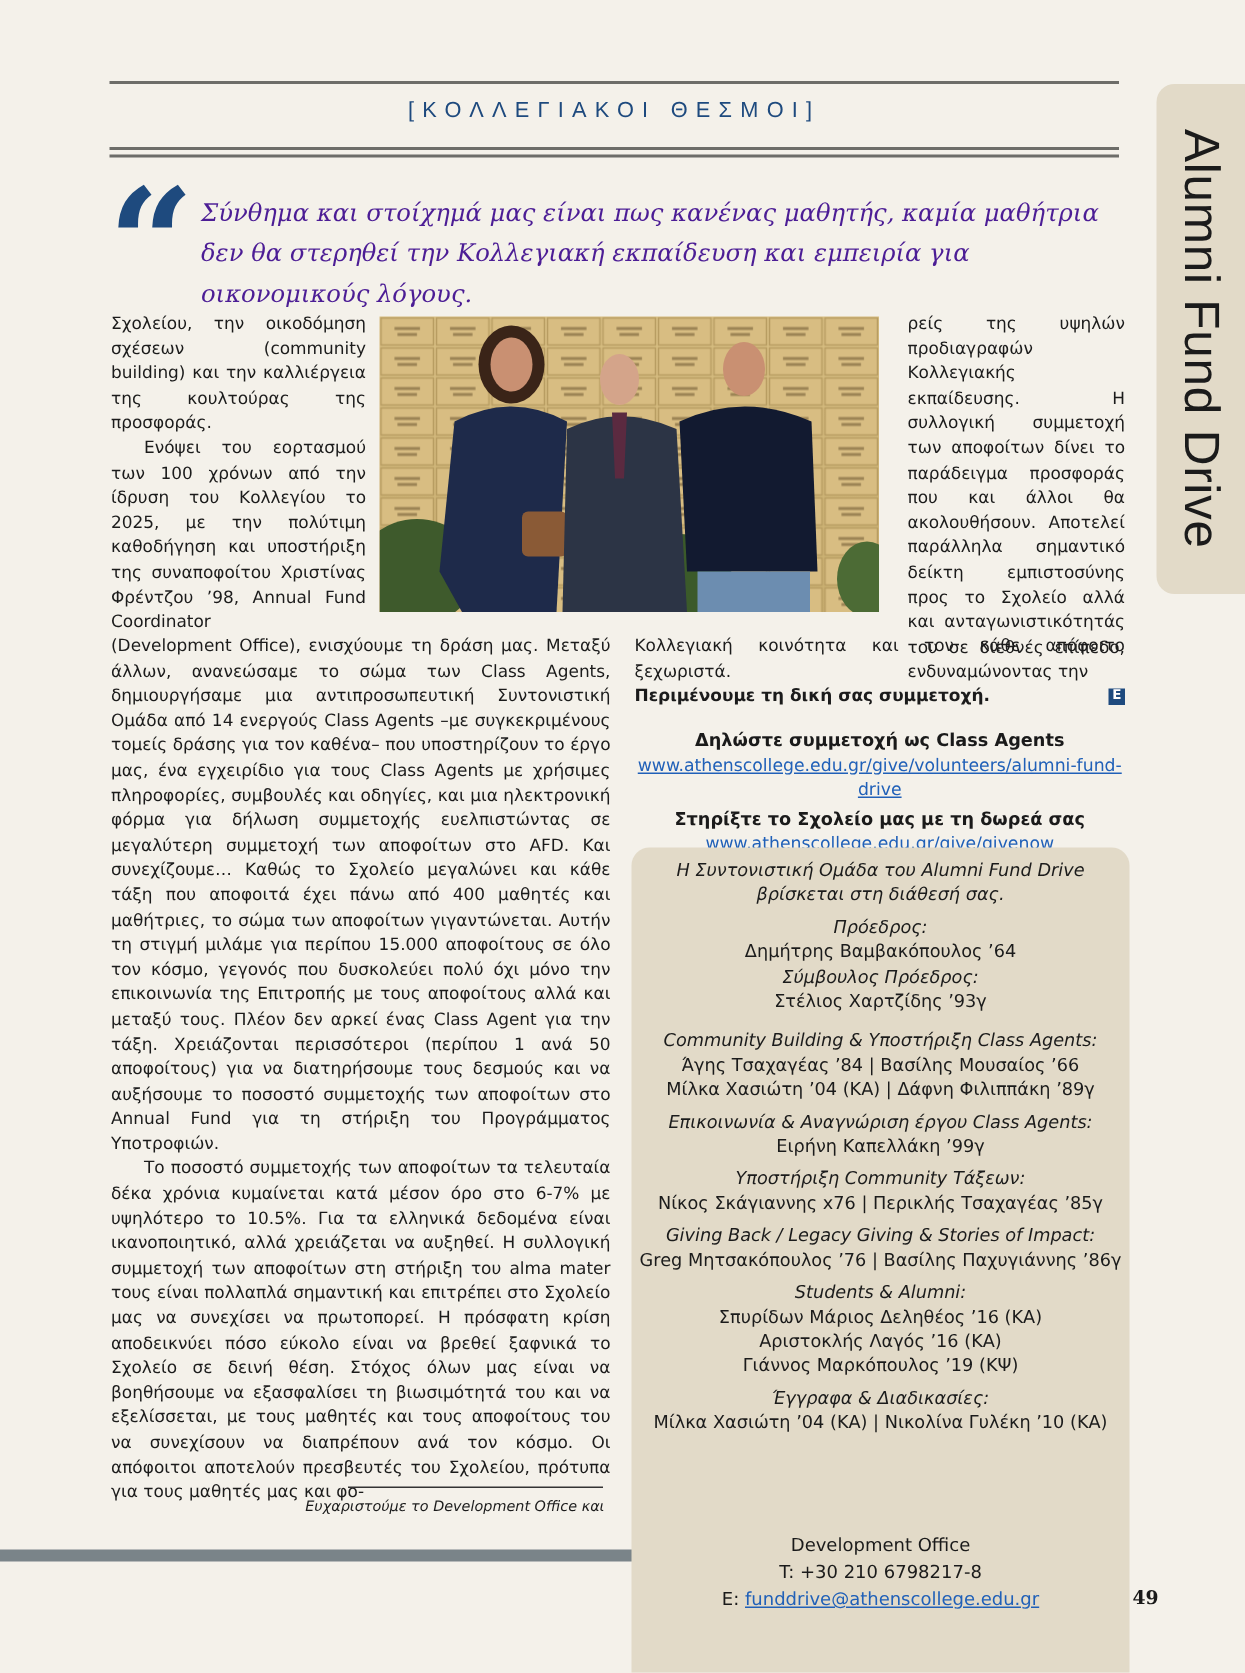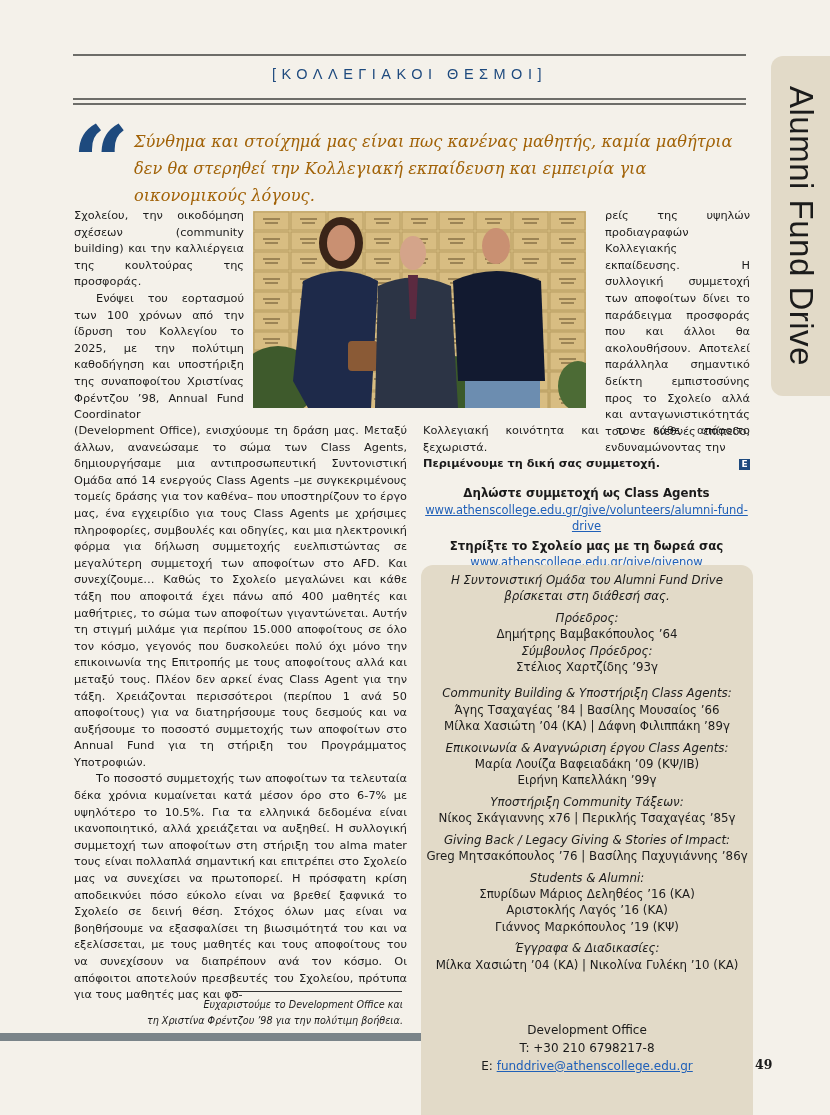--- a/index.html
+++ b/index.html
@@ -28,21 +28,21 @@
       writing-mode: vertical-rl; font-family: "Liberation Sans", sans-serif;
       font-size: 33px; color: #1b1b1b; letter-spacing: 0.5px;
     }
     .quote-mark {
       position: absolute; left: 72px; top: 112px; font-family: "DejaVu Serif", serif;
       font-size: 100px; font-weight: bold; color: #1e4a7e; line-height: 1;
     }
     .pullquote {
       position: absolute; left: 134px; top: 128px; width: 620px;
       font-family: "DejaVu Serif", serif; font-style: italic; font-size: 16.2px; line-height: 27px;
-      color: #a16207;
+      color: #4c1d95;
     }
     .photo {
       position: absolute; left: 253px; top: 211px; width: 333px; height: 197px; overflow: hidden;
       background: linear-gradient(#d9bf84, #c9ae70);
     }
     .col-text {
       font-family: "DejaVu Sans", sans-serif; font-size: 11.3px; line-height: 16.6px; color: #1b1b1b;
       text-align: justify; margin: 0;
     }
     .col-left-a { position: absolute; left: 74px; top: 208px; width: 170px; }
@@ -148,21 +148,20 @@
   <p class="col-text">Κολλεγιακή κοινότητα και τον κάθε απόφοιτο ξεχωριστά.</p>
   <p class="col-text" style="font-weight:bold;">
     <span>Περιμένουμε τη δική σας συμμετοχή.</span>
     <span class="end-mark">Ε</span>
   </p>
 </div>
 
 <div class="thanks-rule"></div>
 <div class="thanks">
   <div>Ευχαριστούμε το Development Office και</div>
-  <div>τη Χριστίνα Φρέντζου ’98 για την πολύτιμη βοήθεια.</div>
 </div>
 <div class="bottom-bar"></div>
 
 <div class="cta">
   <div class="head">Δηλώστε συμμετοχή ως Class Agents</div>
   <div><a>www.athenscollege.edu.gr/give/volunteers/alumni-fund-drive</a></div>
   <div class="head" style="margin-top:3px;">Στηρίξτε το Σχολείο μας με τη δωρεά σας</div>
   <div><a>www.athenscollege.edu.gr/give/givenow</a></div>
 </div>
 
@@ -175,21 +174,20 @@
   <div>Δημήτρης Βαμβακόπουλος ’64</div>
   <div class="it">Σύμβουλος Πρόεδρος:</div>
   <div>Στέλιος Χαρτζίδης ’93γ</div>
   <div class="gap"></div>
   <div class="gap"></div>
   <div class="it">Community Building &amp; Υποστήριξη Class Agents:</div>
   <div>Άγης Τσαχαγέας ’84  |  Βασίλης Μουσαίος ’66</div>
   <div>Μίλκα Χασιώτη ’04 (ΚΑ)  |  Δάφνη Φιλιππάκη ’89γ</div>
   <div class="gap"></div>
   <div class="it">Επικοινωνία &amp; Αναγνώριση έργου Class Agents:</div>
-  <div>Μαρία Λουίζα Βαφειαδάκη ’09 (ΚΨ/ΙΒ)</div>
   <div>Ειρήνη Καπελλάκη ’99γ</div>
   <div class="gap"></div>
   <div class="it">Υποστήριξη Community Τάξεων:</div>
   <div>Νίκος Σκάγιαννης x76  |  Περικλής Τσαχαγέας ’85γ</div>
   <div class="gap"></div>
   <div class="it">Giving Back / Legacy Giving &amp; Stories of Impact:</div>
   <div>Greg Μητσακόπουλος ’76 |  Βασίλης Παχυγιάννης ’86γ</div>
   <div class="gap"></div>
   <div class="it">Students &amp; Alumni:</div>
   <div>Σπυρίδων Μάριος Δεληθέος ’16 (ΚΑ)</div>

